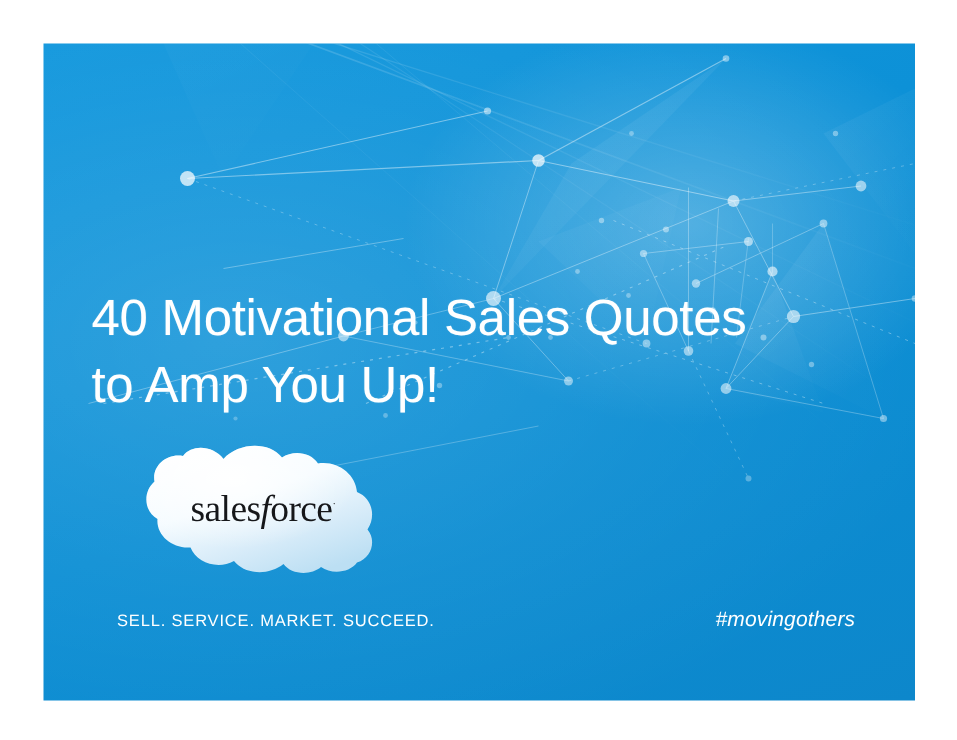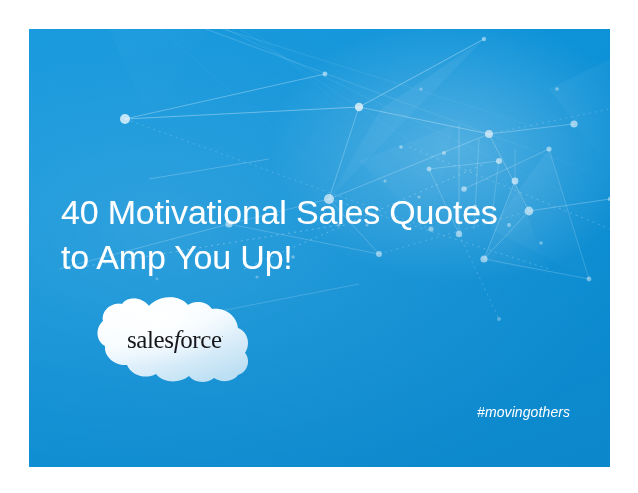--- a/index.html
+++ b/index.html
@@ -308,17 +308,18 @@
                    C5 48, 4 35, 12 28
                    C10 18, 20 9, 31 11
                    C37 3, 51 4, 58 13 Z" fill="url(#cloudHi)"></path>
         </g>
       </svg>
       <div id="logo-wordmark">
         <span class="wm-text"><span>sales</span><span class="wm-f">f</span><span>orce</span><span class="wm-tm">·</span></span>
       </div>
     </div>
 
+    <div id="tagline">SELL. SERVICE. MARKET. SUCCEED.</div>
 
     <div id="hashtag">#movingothers</div>
 
   </div>
 </div>
 
 </body></html>

